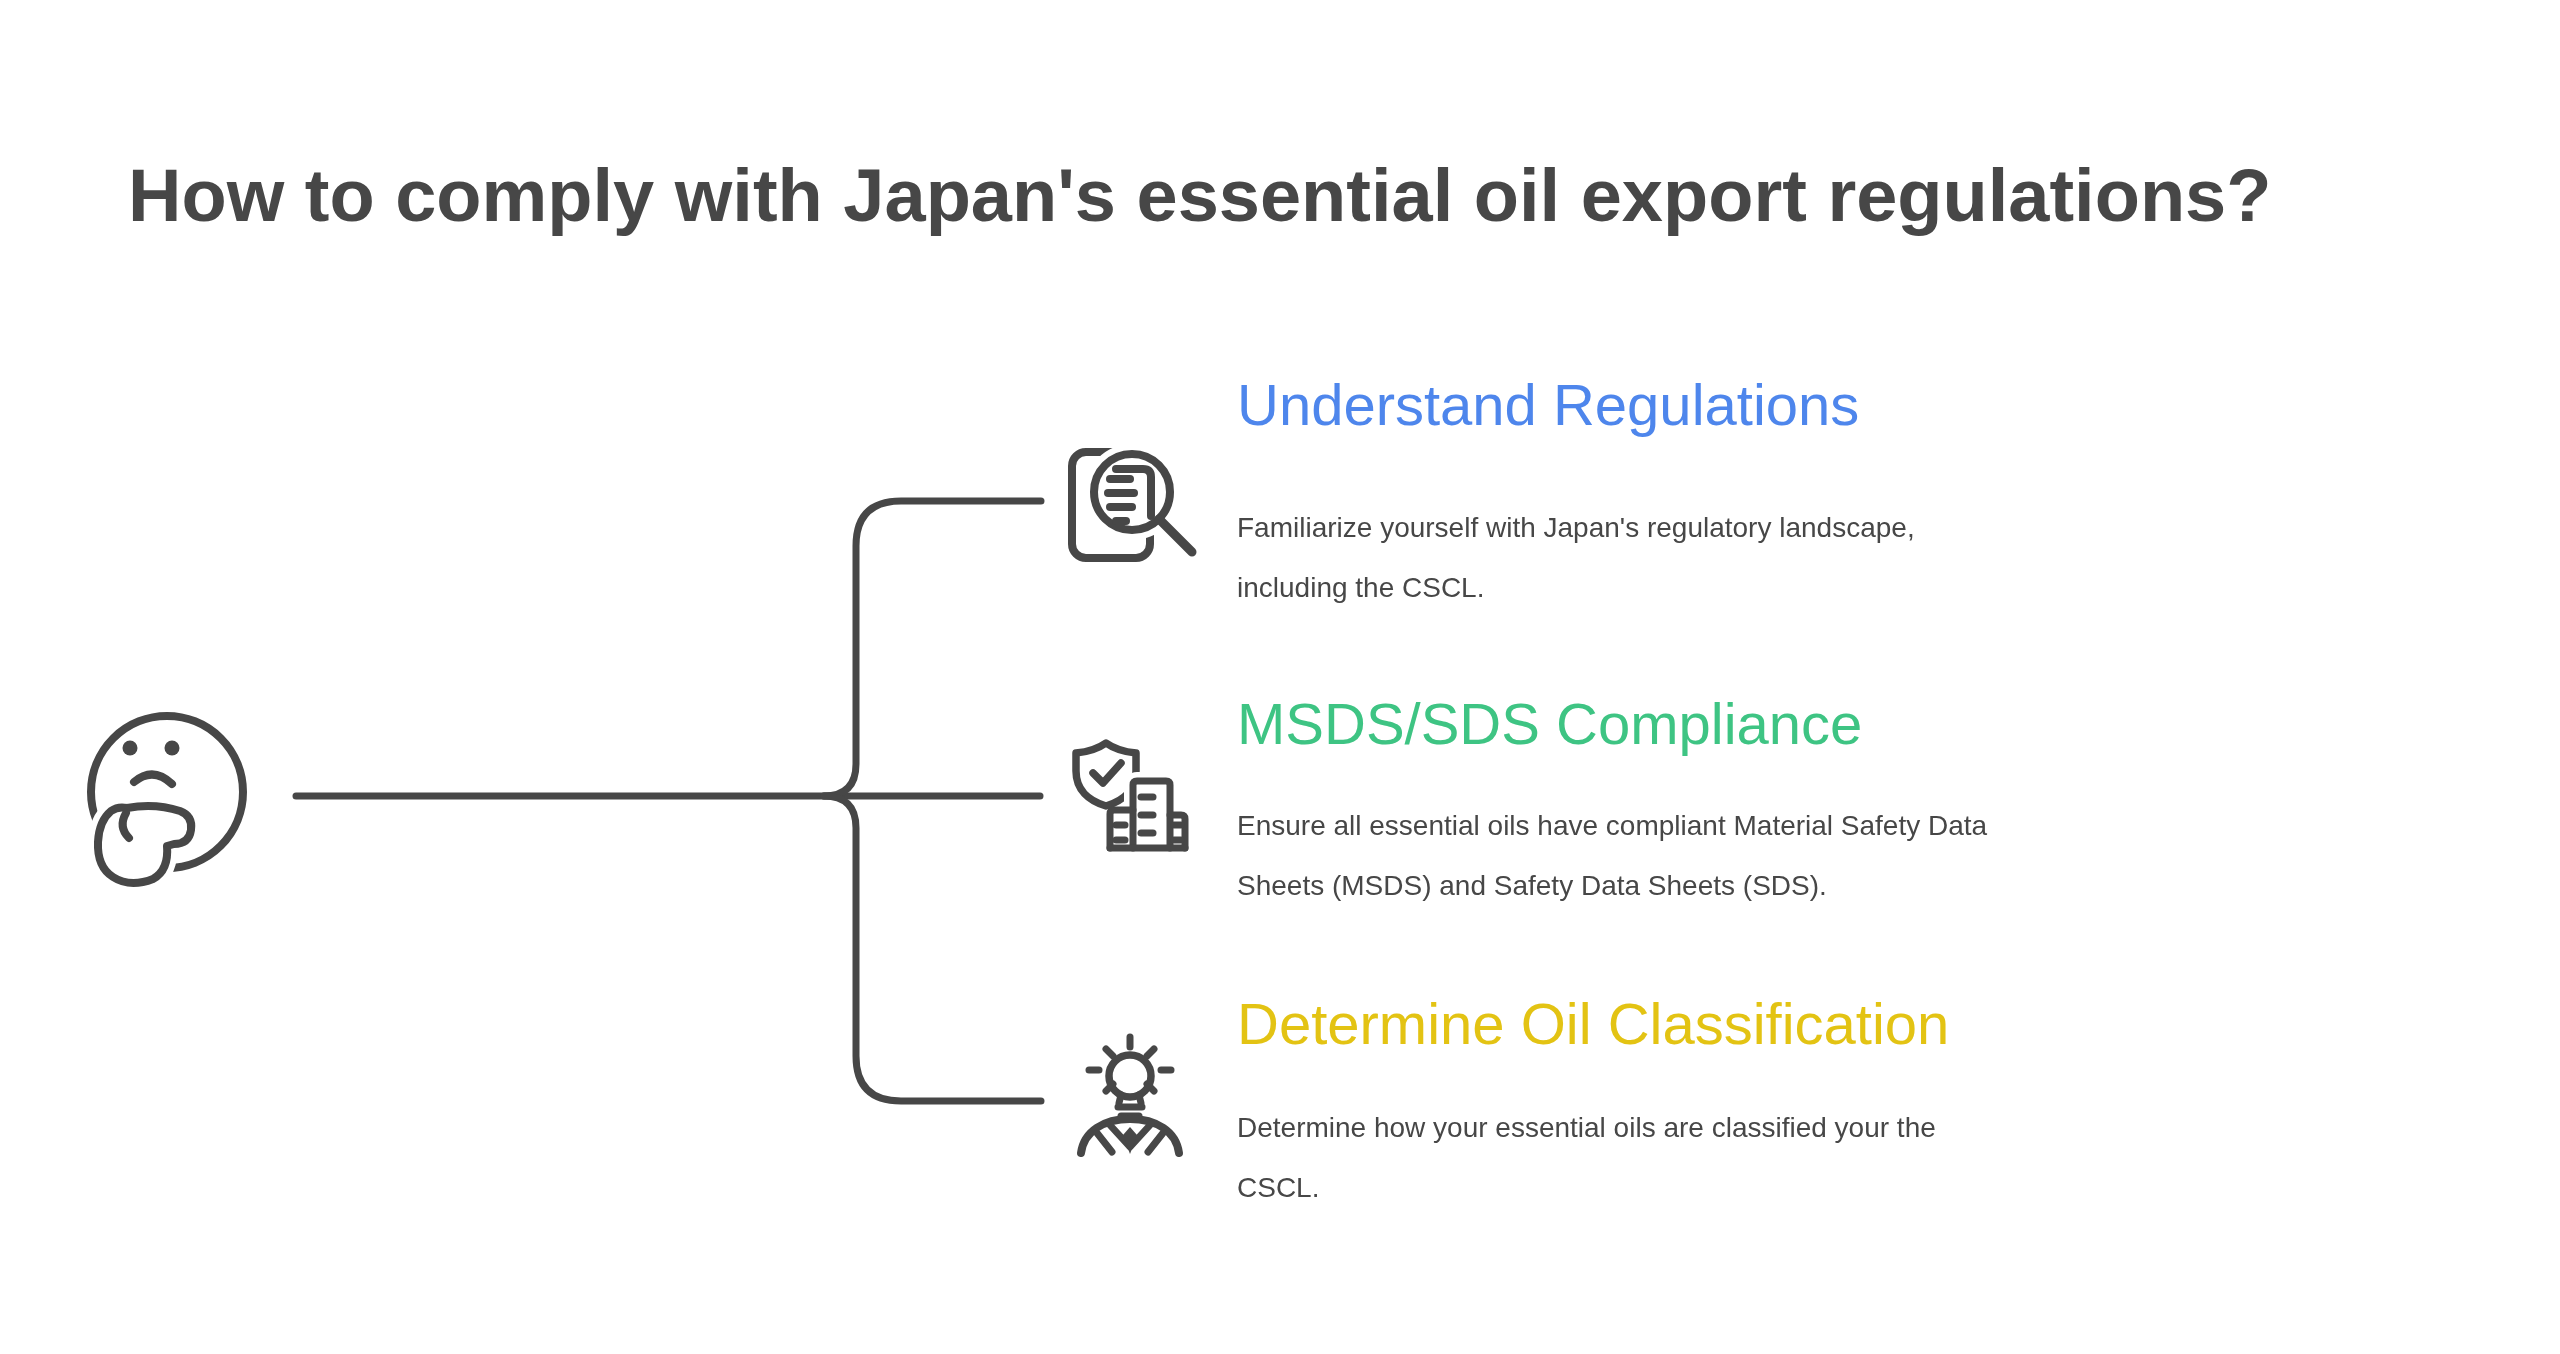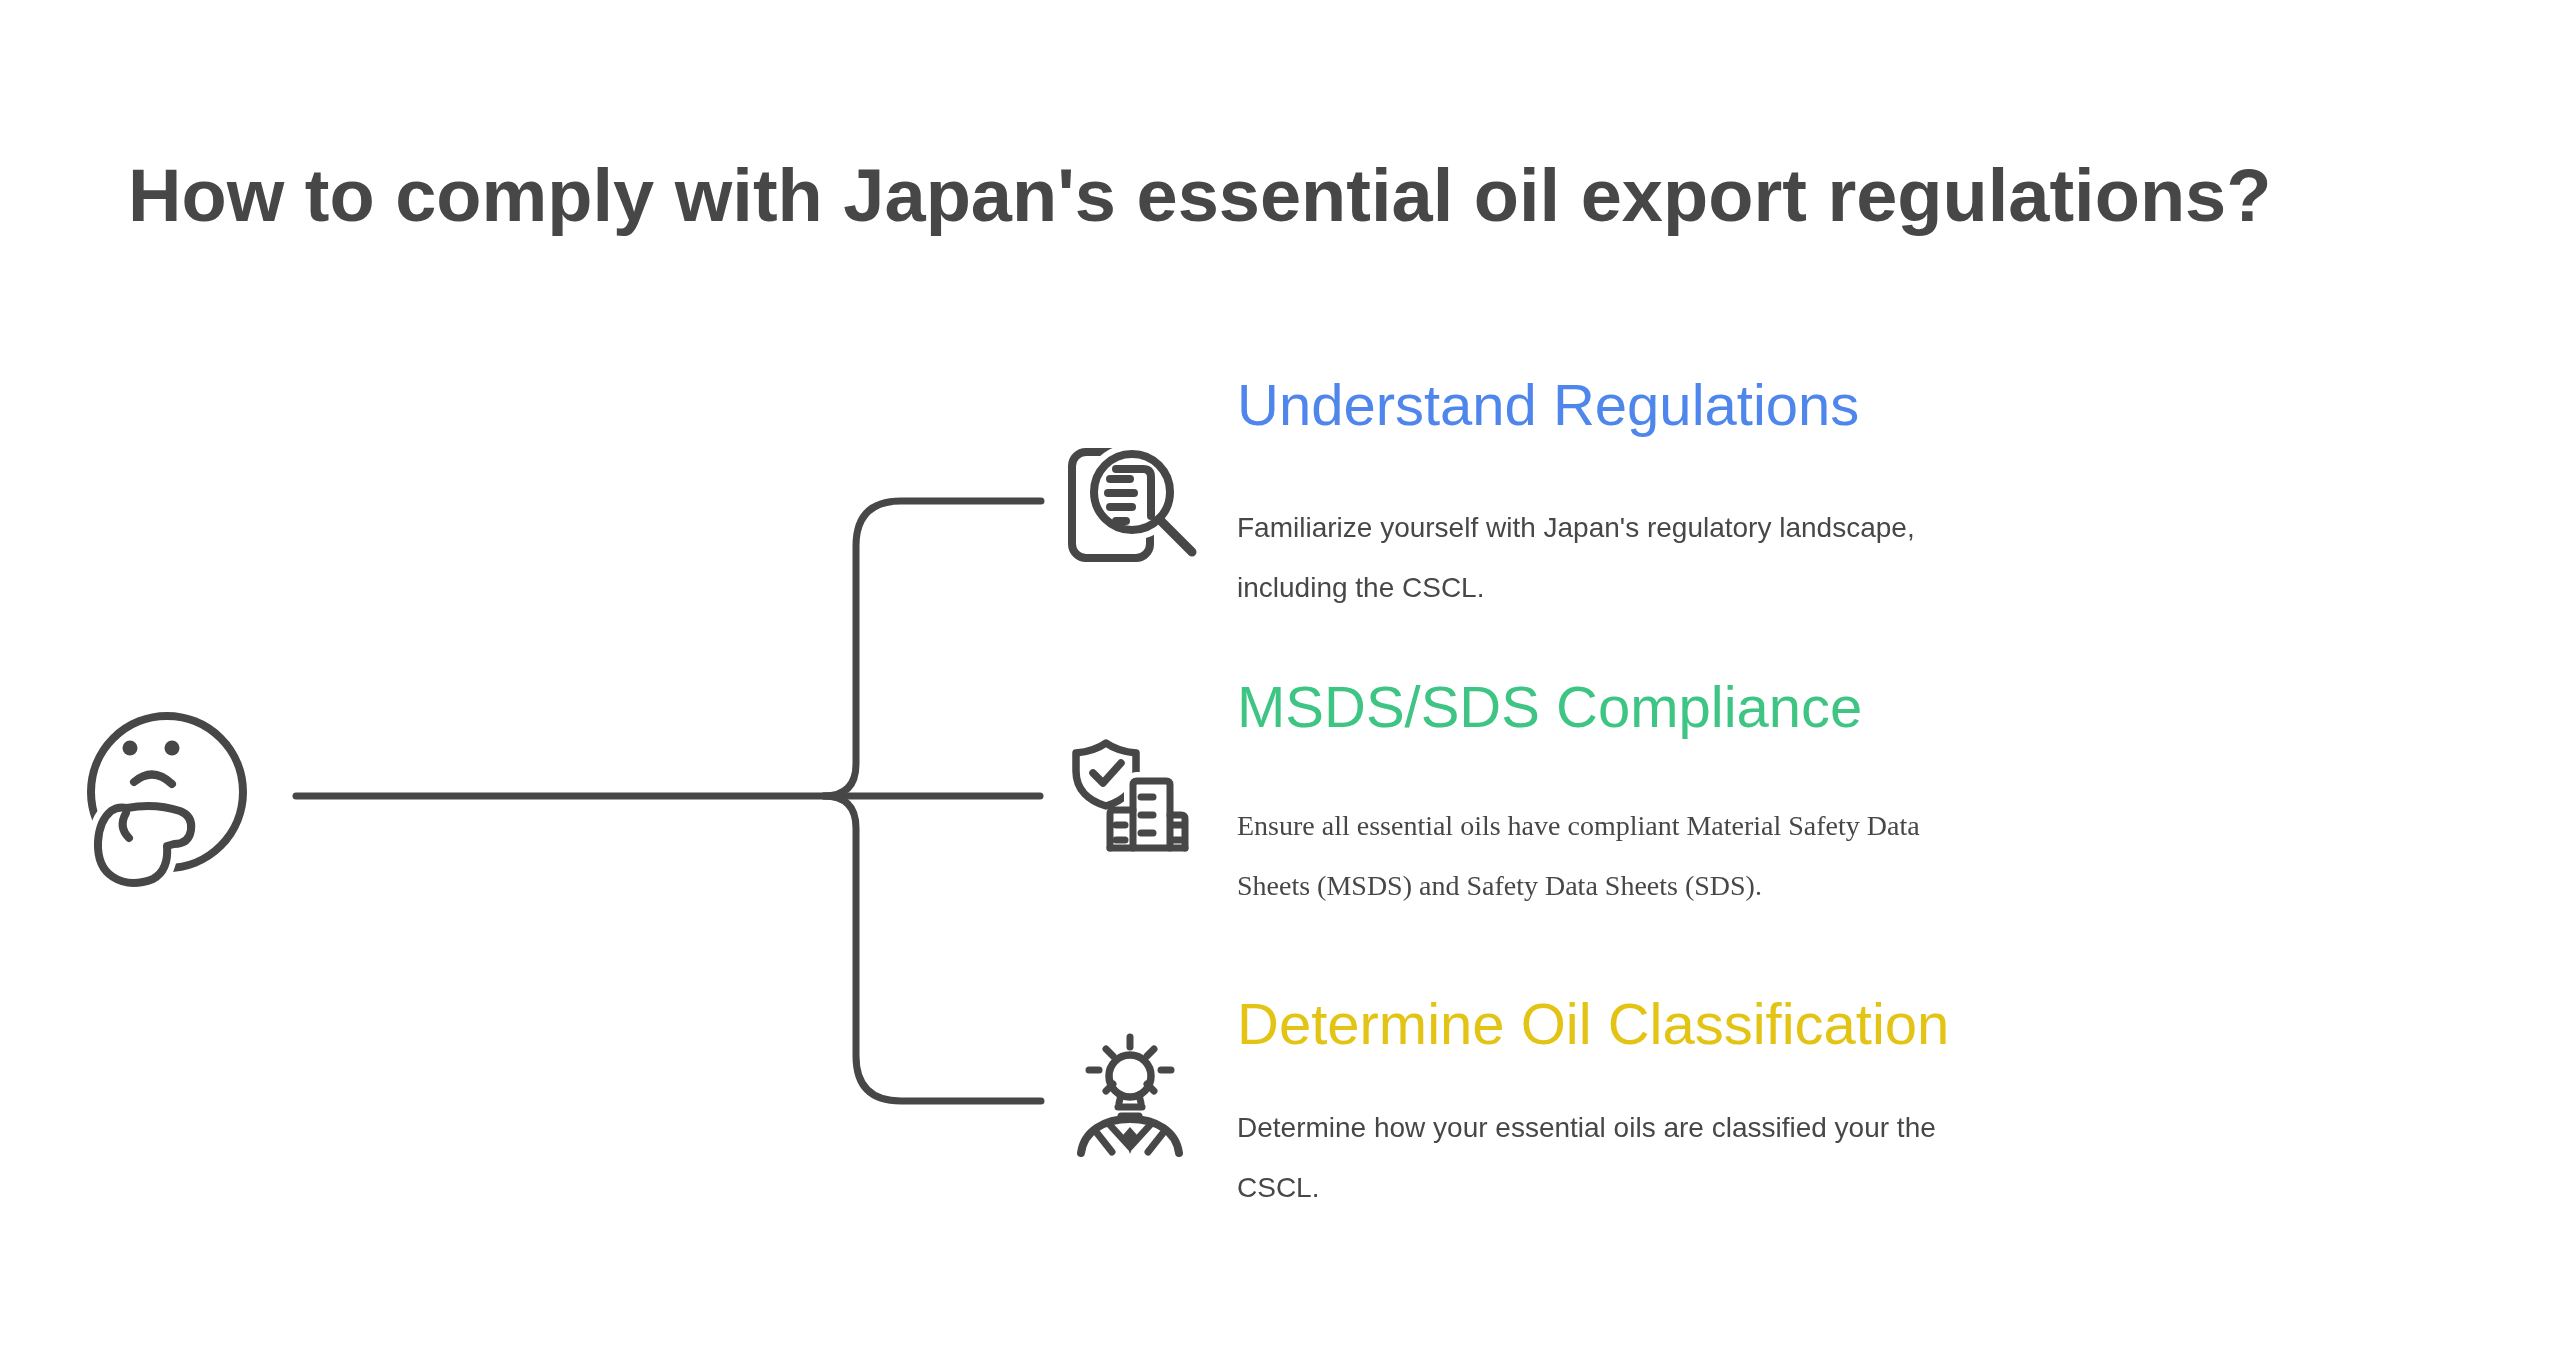--- a/index.html
+++ b/index.html
@@ -22,21 +22,21 @@
     position: absolute; margin: 0;
     font-size: 58px; font-weight: 400; line-height: 70px; white-space: nowrap;
   }
   .item-desc {
     position: absolute; margin: 0;
     font-size: 28px; font-weight: 400; line-height: 60px;
     color: var(--ink); white-space: pre-line;
   }
   .h-1 { left: 1237px; top: 370px; }
   .d-1 { left: 1237px; top: 498px; }
-  .h-2 { left: 1237px; top: 672px; }
+  .h-2 { left: 1237px; top: 689px; }
   .d-2 { left: 1237px; top: 796px; }
   .h-3 { left: 1237px; top: 989px; }
   .d-3 { left: 1237px; top: 1098px; }
 
   svg { position: absolute; overflow: visible; }
   svg.connector { left: 0; top: 0; }
   svg.face   { left: 80px;   top: 700px; }
   svg.icon-1 { left: 1058px; top: 438px; }
   svg.icon-2 { left: 1065px; top: 735px; }
   svg.icon-3 { left: 1072px; top: 1028px; }
@@ -130,20 +130,20 @@
       <path class="ink" stroke-width="7" d="M25 105 L40 124 M91 105 L76 124"></path>
       <path class="ink-f" d="M58 99 L51 107 L58 126 L65 107 Z"></path>
     </g>
   </svg>
 
   <h2 class="item-heading h-1" style="color: rgb(78, 134, 236);">Understand Regulations</h2>
   <p class="item-desc d-1" style="color: rgb(71, 71, 71);">Familiarize yourself with Japan's regulatory landscape,
 including the CSCL.</p>
 
   <h2 class="item-heading h-2" style="color: rgb(62, 196, 131);">MSDS/SDS Compliance</h2>
-  <p class="item-desc d-2" style="color: rgb(71, 71, 71); font-family: Liberation Serif, serif;">Ensure all essential oils have compliant Material Safety Data
+  <p class="item-desc d-2" style="color: rgb(71, 71, 71);">Ensure all essential oils have compliant Material Safety Data
 Sheets (MSDS) and Safety Data Sheets (SDS).</p>
 
   <h2 class="item-heading h-3" style="color: rgb(227, 195, 19);">Determine Oil Classification</h2>
   <p class="item-desc d-3" style="color: rgb(71, 71, 71);">Determine how your essential oils are classified your the
 CSCL.</p>
 
 </div>
 
 </body></html>

